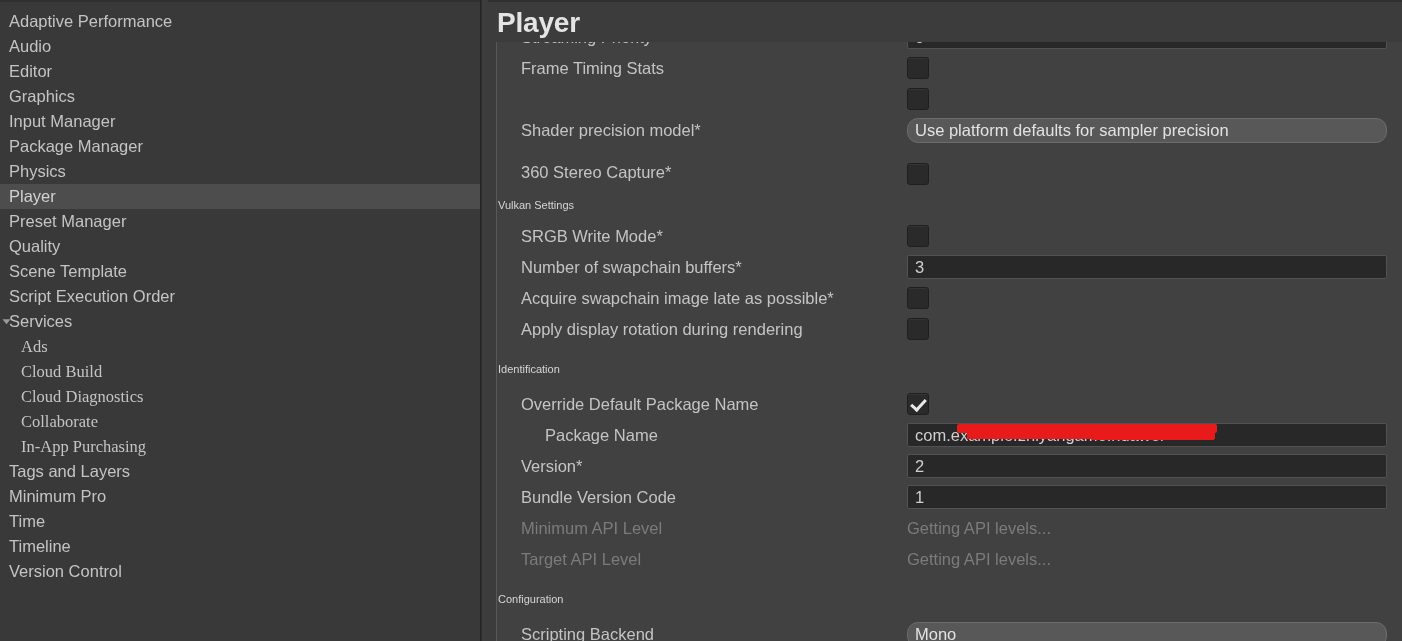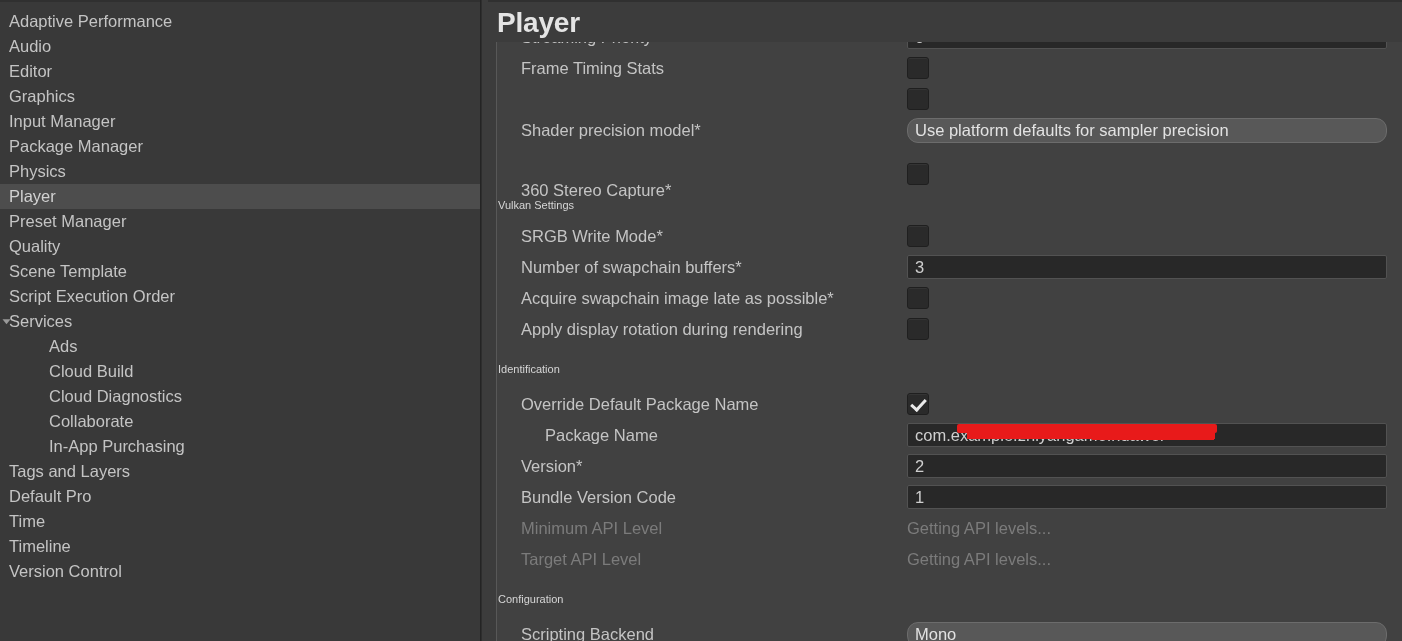--- a/index.html
+++ b/index.html
@@ -46,21 +46,21 @@
   .tree-item {
     position: relative;
     height: 25px;
     line-height: 25px;
     color: #c4c4c4;
     font-size: 16.5px;
     white-space: nowrap;
     cursor: default;
     padding-left: 9px;
   }
-  .tree-item.child { padding-left: 49px; }
+  .tree-item.child { padding-left: 21px; font-family: Liberation Serif, serif; }
   .tree-item.selected {
     background: #4d4d4d;
     color: #d2d2d2;
   }
   .tree-item .twisty {
     position: absolute;
     left: 0px;
     top: 0;
     width: 13px;
     height: 25px;
@@ -282,21 +282,21 @@
             <svg width="9" height="9" viewBox="0 0 9 9">
               <polygon points="0.5,2.2 8.5,2.2 4.5,7.2" fill="#9a9a9a"></polygon>
             </svg>
           </span><span class="tlabel">Services</span></div>
         <div class="tree-item child"><span class="tlabel">Ads</span></div>
         <div class="tree-item child"><span class="tlabel">Cloud Build</span></div>
         <div class="tree-item child"><span class="tlabel">Cloud Diagnostics</span></div>
         <div class="tree-item child"><span class="tlabel">Collaborate</span></div>
         <div class="tree-item child"><span class="tlabel">In-App Purchasing</span></div>
         <div class="tree-item"><span class="tlabel">Tags and Layers</span></div>
-        <div class="tree-item"><span class="tlabel">Default Pro</span></div>
+        <div class="tree-item"><span class="tlabel">Minimum Pro</span></div>
         <div class="tree-item"><span class="tlabel">Time</span></div>
         <div class="tree-item"><span class="tlabel">Timeline</span></div>
         <div class="tree-item"><span class="tlabel">Version Control</span></div>
       </div>
   </div>
 
   <div class="main">
     <div class="main-topline"></div>
     <div class="main-leftrail"></div>
 
@@ -326,21 +326,21 @@
         </div>
 
         <div class="row">
           <div class="lbl indent1">Shader precision model*</div>
           <div class="fieldcol">
             <div class="dropdown">Use platform defaults for sampler precision</div>
           </div>
         </div>
 
         <div class="row gap">
-          <div class="lbl indent1" style="top:29px;">360 Stereo Capture*</div>
+          <div class="lbl indent1" style="top:11px;">360 Stereo Capture*</div>
           <div class="fieldcol" style="top:13px;">
             <div class="checkbox"></div>
           </div>
         </div>
 
         <div class="row">
           <div class="section-head">Vulkan Settings</div>
         </div>
 
         <div class="row">

